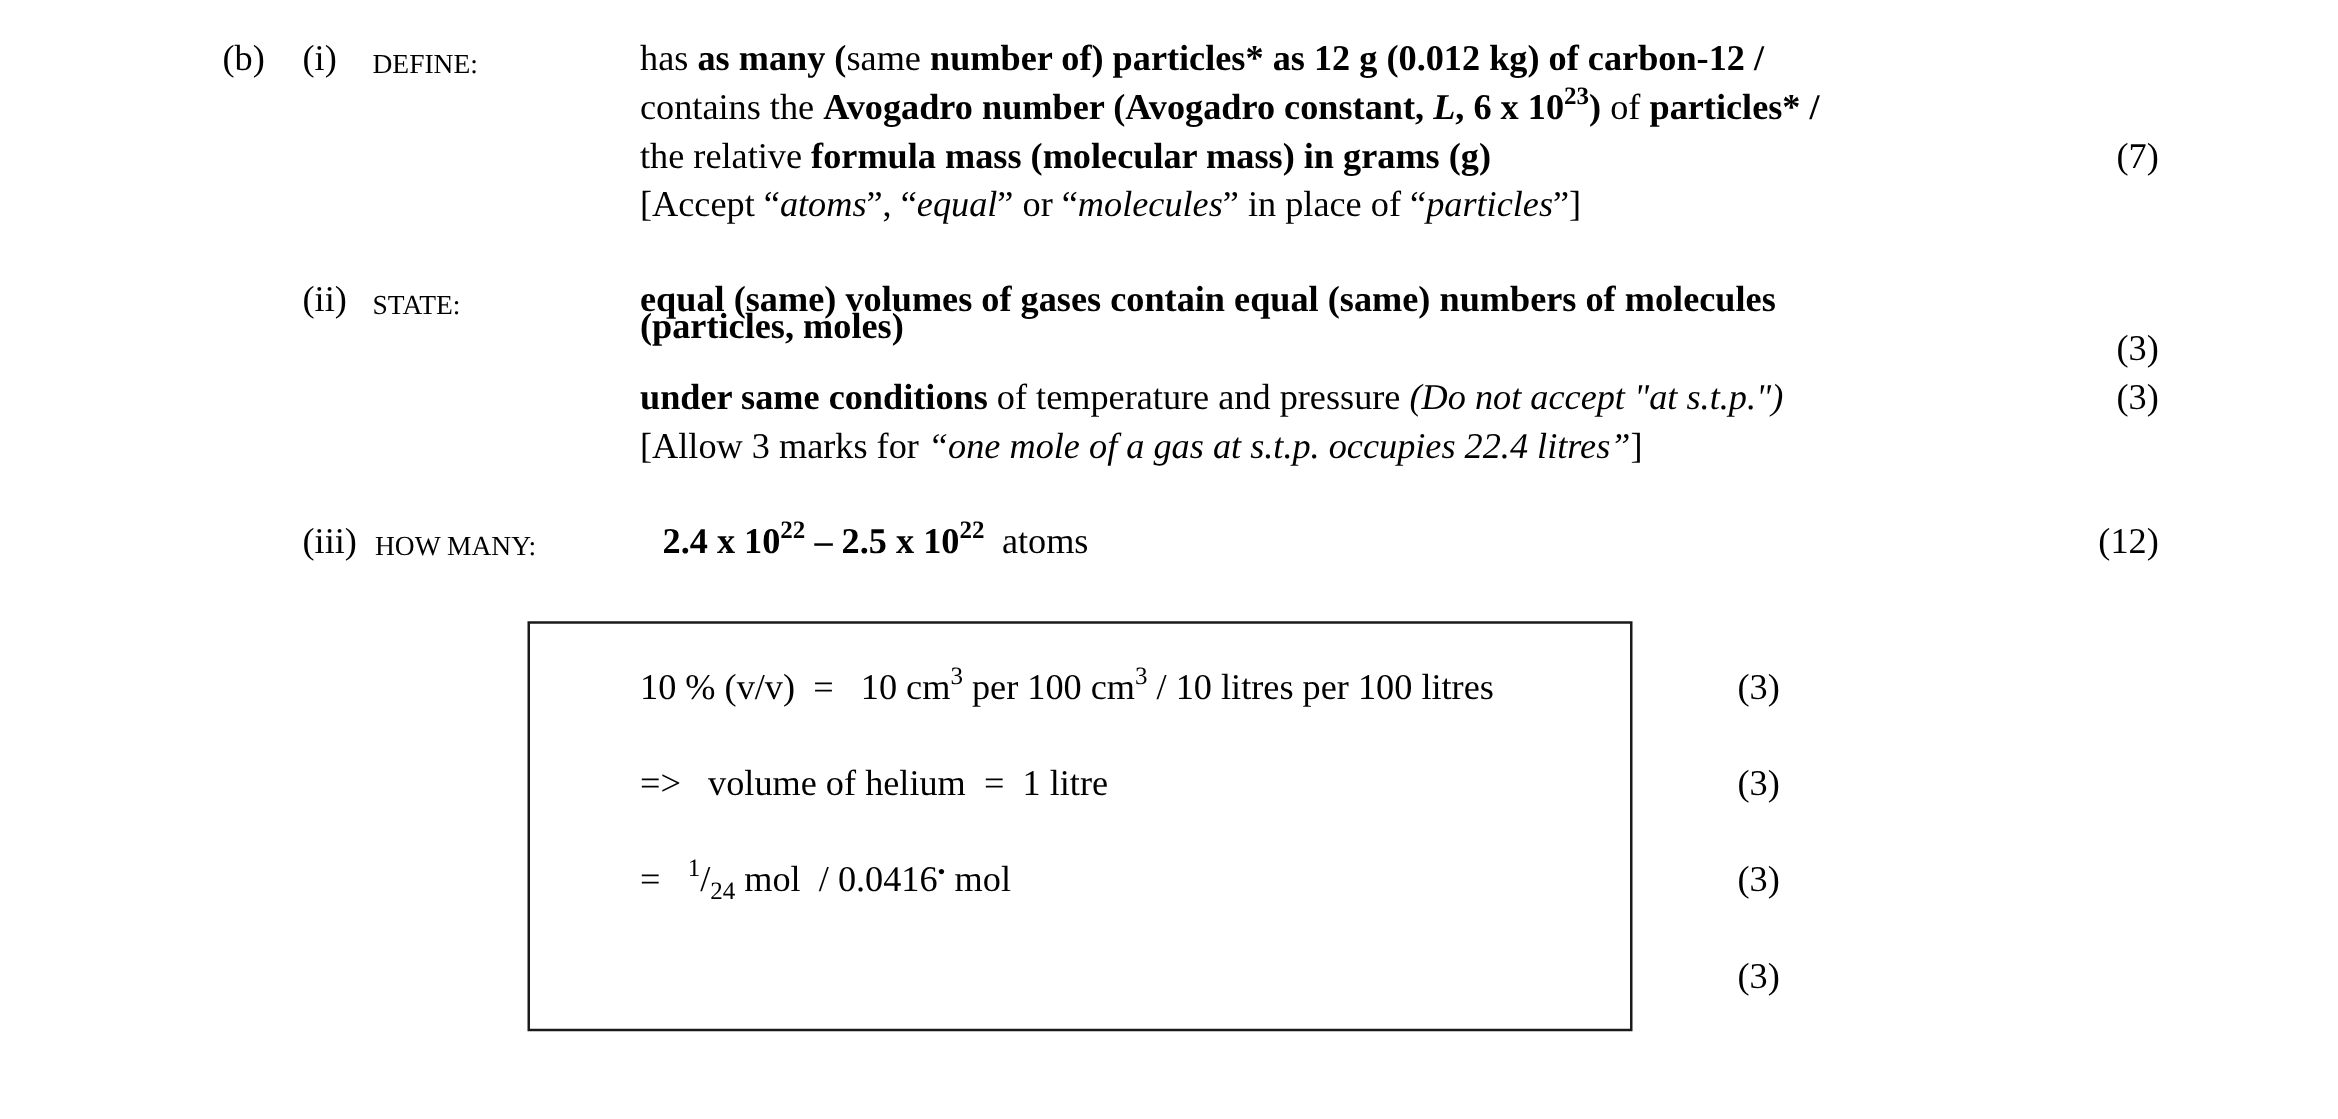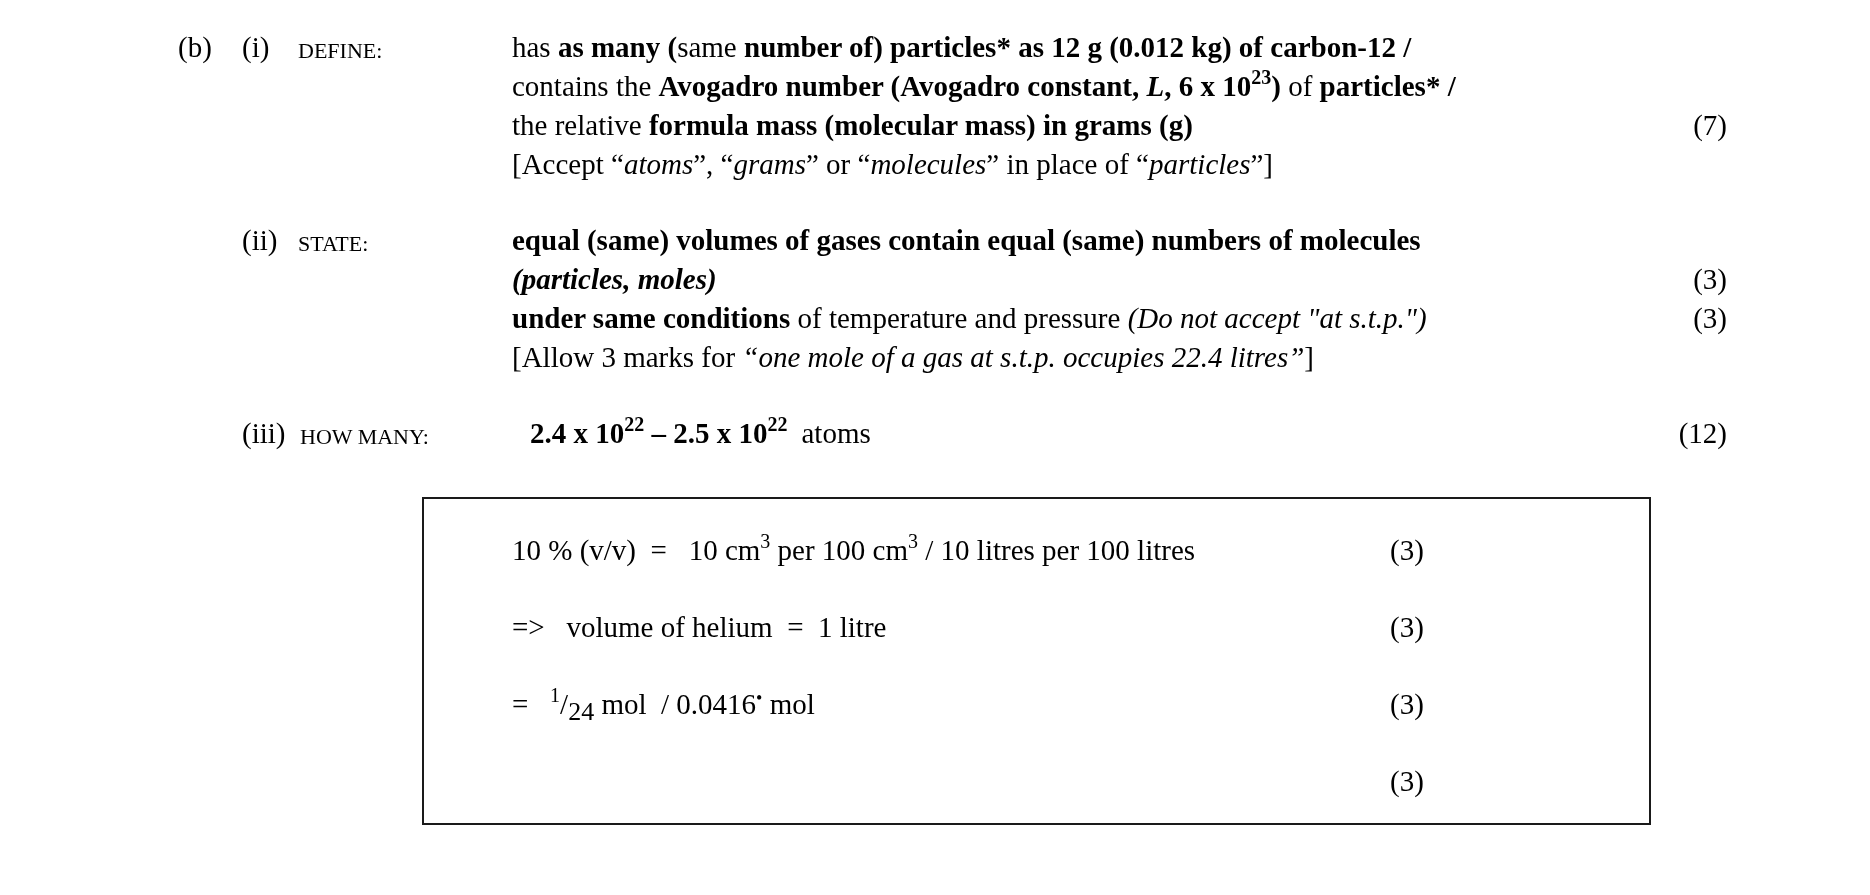--- a/index.html
+++ b/index.html
@@ -14,27 +14,27 @@
     overflow: hidden;
     font-family: "Liberation Serif", "DejaVu Serif", serif;
     color: #000000;
     font-size: 29px;
   }
   .abs { position: absolute; white-space: nowrap; line-height: 1; }
   .label-sm { font-size: 22px; }
   .b { font-weight: bold; }
   .i { font-style: italic; }
   sup { font-size: 20px; vertical-align: 12px; line-height: 0; }
-  sub { font-size: 26px; vertical-align: -6px; line-height: 0; margin-top: 48px; }
+  sub { font-size: 20px; vertical-align: -6px; line-height: 0; margin-top: 48px; }
   .mark { position: absolute; right: 143px; white-space: nowrap; line-height: 1; text-align: right; }
   .box {
     position: absolute;
     left: 422px;
     top: 497px;
-    width: 1229px;
+    width: 884px;
     height: 328px;
     border: 2px solid #1a1a1a;
     box-sizing: border-box;
   }
   .box-line { position: absolute; left: 88px; white-space: nowrap; line-height: 1; }
   .box-mark { position: absolute; left: 966px; white-space: nowrap; line-height: 1; }
   .dot { font-size: 18px; vertical-align: 10px; line-height: 0; }
 </style>
 </head>
 <body>
@@ -48,28 +48,28 @@
   <span>has </span><span class="b">as many (</span><span>same </span><span class="b">number of) particles* as 12 g (0.012 kg) of carbon-12 /</span>
 </div>
 <div class="abs" style="left:512px; top:72px;">
   <span>contains the </span><span class="b">Avogadro number (Avogadro constant, </span><span class="b i">L</span><span class="b">, 6 x 10</span><sup class="b">23</sup><span class="b">)</span><span> of </span><span class="b">particles* /</span>
 </div>
 <div class="abs" style="left:512px; top:111px;">
   <span>the relative </span><span class="b">formula mass (molecular mass) in grams (g)</span>
 </div>
 <div class="mark" style="top:111px;">(7)</div>
 <div class="abs" style="left:512px; top:150px;">
-  <span>[Accept “</span><span class="i">atoms</span><span>”, “</span><span class="i">grams</span><span>” or “</span><span class="i">molecules</span><span>” in place of “</span><span class="i">particles</span><span>”]</span>
+  <span>[Accept “</span><span class="i">atoms</span><span>”, “</span><span class="i">equal</span><span>” or “</span><span class="i">molecules</span><span>” in place of “</span><span class="i">particles</span><span>”]</span>
 </div>
 
 <div class="abs" style="left:242px; top:226px;">(ii)</div>
 <div class="abs label-sm" style="left:298px; top:233px;text-align:center;">STATE:</div>
 
 <div class="abs b" style="left:512px; top:226px;">equal (same) volumes of gases contain equal (same) numbers of molecules</div>
-<div class="abs b" style="left:512px; top:265px;font-style:italic;">(particles, moles)</div>
+<div class="abs b" style="left:512px; top:247px;">(particles, moles)</div>
 <div class="mark" style="top:265px;">(3)</div>
 <div class="abs" style="left:512px; top:304px;font-family:Liberation Serif, serif;">
   <span class="b">under same conditions</span><span> of temperature and pressure </span><span class="i">(Do not accept "at s.t.p.")</span>
 </div>
 <div class="mark" style="top:304px;">(3)</div>
 <div class="abs" style="left:512px; top:343px;">
   <span>[Allow 3 marks for </span><span class="i">“one mole of a gas at s.t.p. occupies 22.4 litres”</span><span>]</span>
 </div>
 
 <div class="abs" style="left:242px; top:419px;">(iii)</div>

